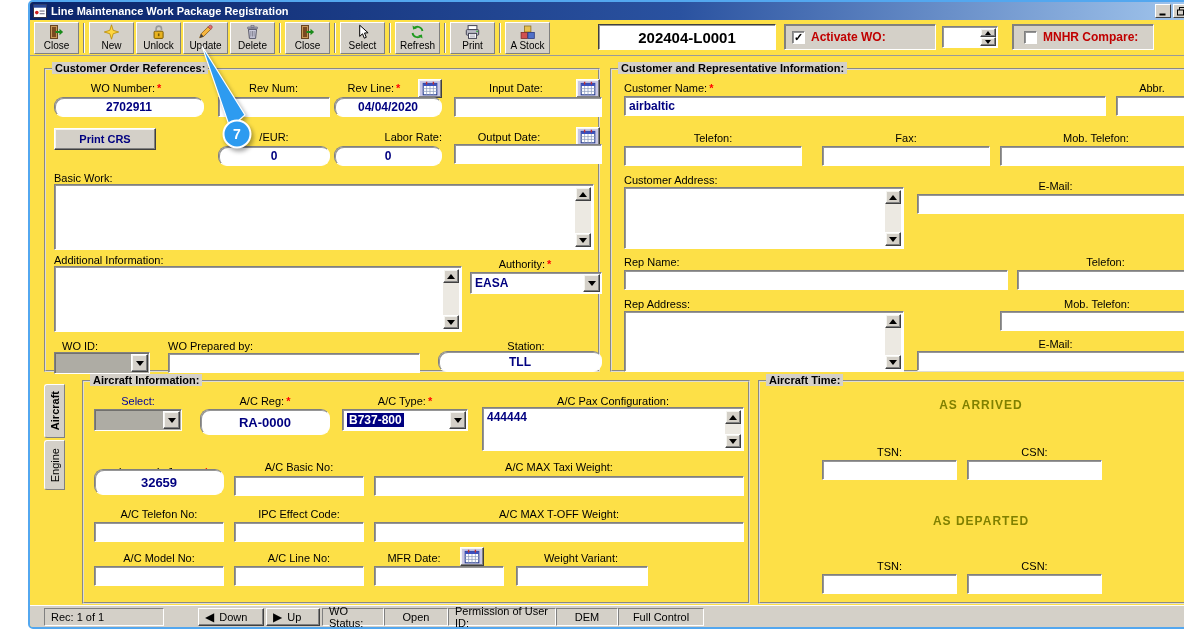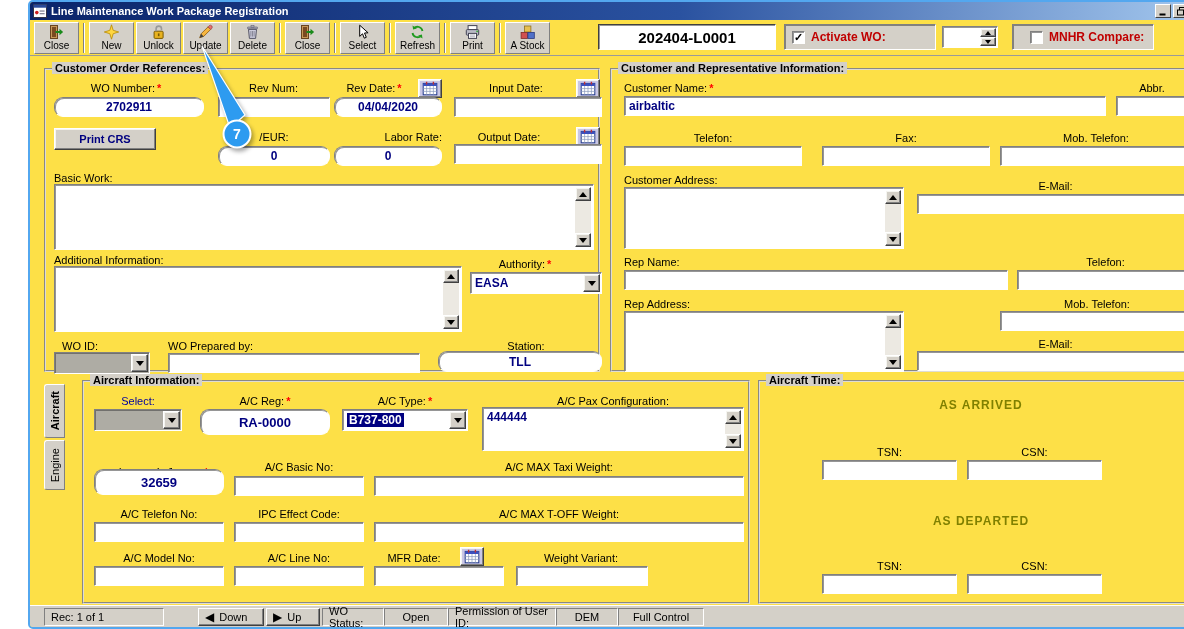--- a/index.html
+++ b/index.html
@@ -218,32 +218,32 @@
       <div class="spincol">
         <div class="raised spbtn">
             <div class="tri-up-s"></div>
           </div>
         <div class="raised spbtn">
             <div class="tri-dn-s"></div>
           </div>
       </div>
     </div>
 
-    <div class="sunken" style="position:absolute;left:982px;top:4px;width:142px;height:26px;background:#d4d0c8;display:flex;align-items:center;gap:6px;padding:0 17px;">
+    <div class="sunken" style="position:absolute;left:982px;top:4px;width:142px;height:26px;background:#d4d0c8;display:flex;align-items:center;gap:6px;padding:0 11px;">
       <div class="cb sunken"></div>
       <span class="redlbl">MNHR Compare:</span>
     </div>
   </div>
 
   <div class="group" style="left:14px;top:66px;width:556px;height:304px;">
     <span class="gtitle">Customer Order References:</span>
 
     <div class="lbl center" style="left:10px;top:12px;width:140px;"><span>WO Number:</span><span class="req">*</span></div>
     <div class="lbl center" style="left:175px;top:12px;width:105px;">Rev Num:</div>
-    <div class="lbl center" style="left:286px;top:12px;width:84px;"><span>Rev Date:</span><span class="req">*</span></div>
+    <div class="lbl center" style="left:286px;top:12px;width:84px;"><span>Rev Line:</span><span class="req">*</span></div>
     <div class="calbtn raised" style="left:372px;top:9px;">
       <svg viewBox="0 0 16 15" width="16" height="15">
           <rect x="1.2" y="2.4" width="13.6" height="11.4" fill="#fff" stroke="#223a8a"></rect>
           <rect x="1.2" y="2.4" width="13.6" height="2.6" fill="#3a50c0"></rect>
           <path d="M4.6 0.8 V3.4 M11.4 0.8 V3.4" stroke="#c03030" stroke-width="1.4"></path>
           <path d="M1.2 7.6 H14.8 M1.2 10.4 H14.8 M4.6 5 V13.8 M8 5 V13.8 M11.4 5 V13.8" stroke="#8899bb" stroke-width="0.7"></path>
         </svg>
     </div>
     <div class="lbl center" style="left:420px;top:12px;width:100px;">Input Date:</div>
     <div class="calbtn raised" style="left:530px;top:9px;">

